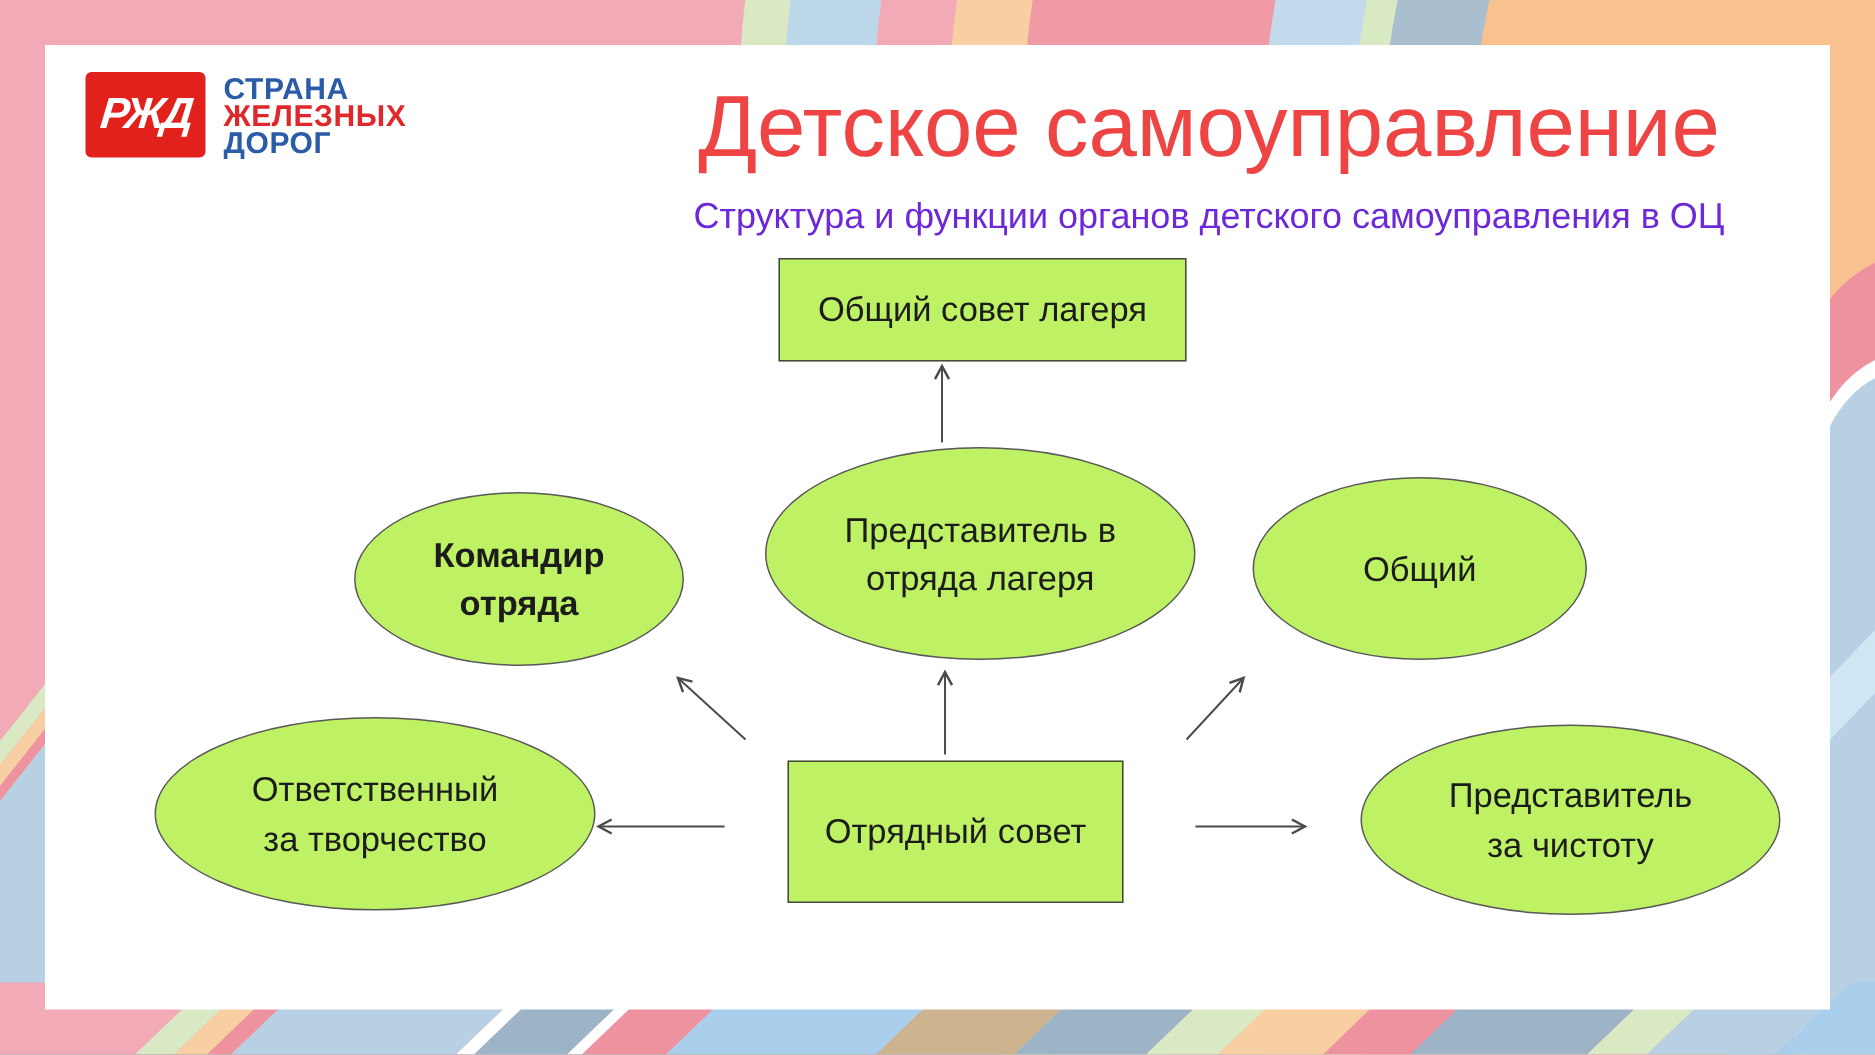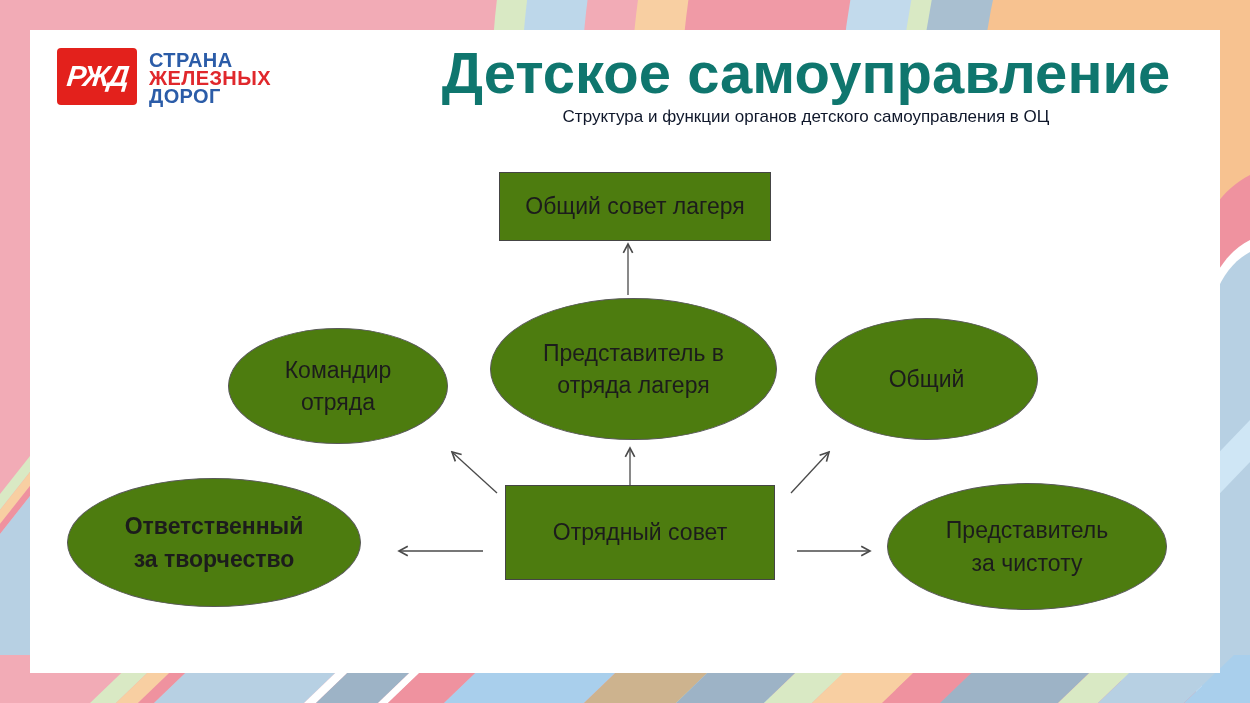--- a/index.html
+++ b/index.html
@@ -22,43 +22,44 @@
     color:#fff;font-size:29px;font-weight:bold;font-style:italic;
     letter-spacing:-2px;transform:skewX(-6deg);
   }
   .logo-text{margin-left:12px;padding-top:3px;display:flex;flex-direction:column;}
   .logo-text span{font-size:20px;font-weight:bold;line-height:18px;letter-spacing:.4px;}
   .logo-blue{color:#2B5CA8;}
   .logo-red{color:#E0282C;}
   
   .heading{position:absolute;left:390px;top:10px;width:772px;text-align:center;}
   .heading h1{
-    margin:0;font-size:58px;font-weight:700;color:#0f766e;line-height:1.15;
+    margin:12px;font-size:58px;font-weight:400;color:#ef4444;line-height:1.15;
     white-space:nowrap;
   }
-  .subtitle{font-size:17px;color:#0f172a;margin-top:0px;white-space:nowrap;}
+  .subtitle{font-size:24px;color:#6d28d9;margin-top:0px;white-space:nowrap;}
   
   .node{
     position:absolute;display:flex;align-items:center;justify-content:center;
-    text-align:center;color:#1c1c1c;font-size:23px;line-height:1.4;background:#4d7c0f;
+    text-align:center;color:#1c1c1c;font-size:23px;line-height:1.4;background:#bef264;
     box-sizing:border-box;
+    margin-left:20px;
   }
   .node.rect{border:1.5px solid #454545;}
   .node.ellipse{border:1.4px solid #595959;border-radius:50%;}
   #node-camp-council{left:469px;top:142px;width:272px;height:69px;}
   #node-representative{left:460px;top:268px;width:287px;height:142px;}
   #node-representative .lbl{max-width:195px;}
-  #node-commander{left:198px;top:298px;width:220px;height:116px;}
+  #node-commander{left:186px;top:298px;width:220px;height:116px;font-weight:bold;}
   #node-commander .lbl{max-width:125px;}
   #node-fizorg{left:785px;top:288px;width:223px;height:122px;}
-  #node-creative{left:37px;top:448px;width:294px;height:129px;font-weight:bold;}
+  #node-creative{left:53px;top:448px;width:294px;height:129px;}
   #node-creative .lbl{max-width:180px;}
   #node-cleanliness{left:857px;top:453px;width:280px;height:127px;}
   #node-cleanliness .lbl{max-width:180px;}
-  #node-squad-council{left:475px;top:455px;width:270px;height:95px;}
+  #node-squad-council{left:475px;top:477px;width:224px;height:95px;}
   .arrows{position:absolute;left:0;top:0;width:1190px;height:643px;pointer-events:none;}
 </style>
 </head>
 <body>
 
 <div class="slide">
 
   <svg class="border-art" viewBox="0 0 1250 703" preserveAspectRatio="none" aria-hidden="true">
     <rect x="0" y="0" width="1250" height="703" fill="#F2ABB6"></rect>
 

